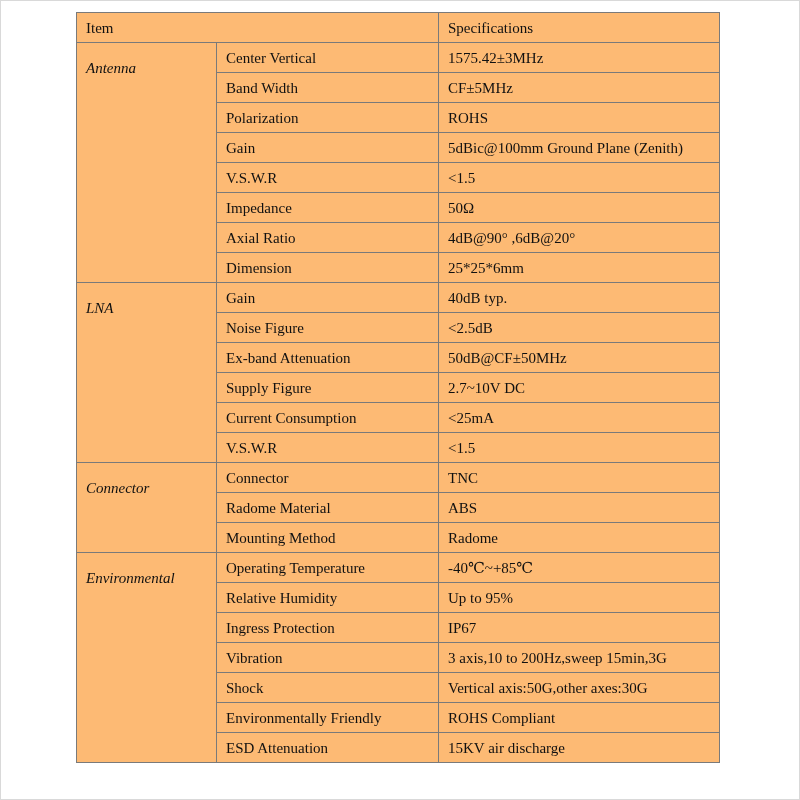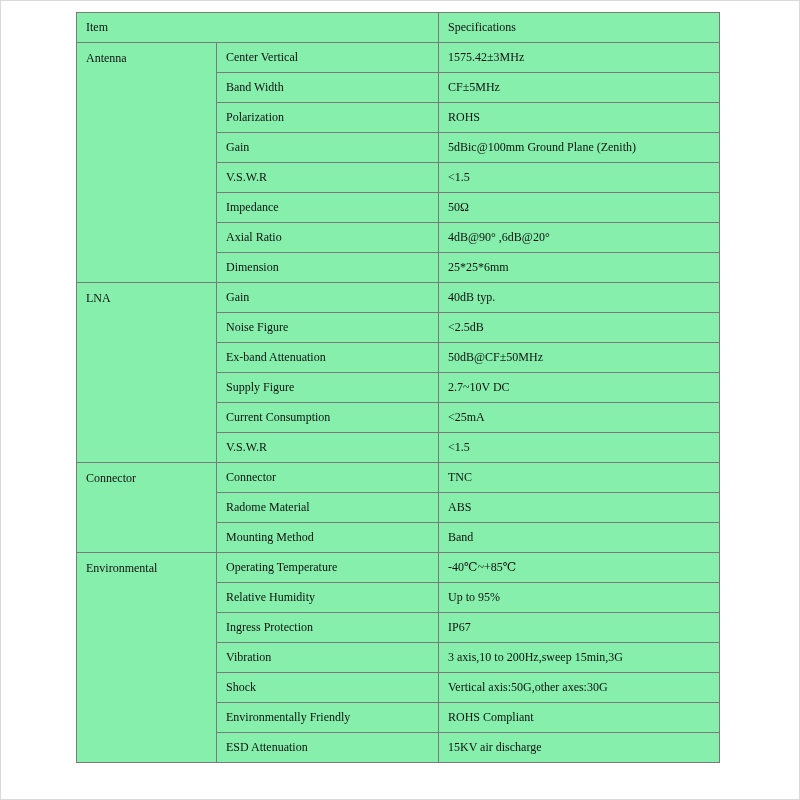--- a/index.html
+++ b/index.html
@@ -24,32 +24,33 @@
     left: 75px;
     top: 11px;
     width: 643px;
     border-collapse: collapse;
     table-layout: fixed;
   }
   table.spec td {
     border: 1px solid #7a7a7a;
     height: 30px;
     padding: 0 4px 0 9px;
-    font-size: 12px;
+    font-size: 15px;
     line-height: 1.2;
     color: #111111;
     box-sizing: border-box;
     vertical-align: middle;
     overflow: hidden;
     white-space: nowrap;
-    background: #86efac;
+    background: #fdba74;
   }
   table.spec td.group {
     vertical-align: top;
-    padding-top: 8px;
+    padding-top: 16px;
+    font-style: italic;
   }
   col.c-group { width: 140px; }
   col.c-item  { width: 222px; }
   col.c-spec  { width: 281px; }
 </style>
 </head>
 <body>
 
 <div class="page">
   <table class="spec">
@@ -125,21 +126,21 @@
           <td rowspan="3" class="group">Connector</td>
           <td>Connector</td>
           <td>TNC</td>
         </tr>
         <tr>
           <td>Radome Material</td>
           <td>ABS</td>
         </tr>
         <tr>
           <td>Mounting Method</td>
-          <td>Band</td>
+          <td>Radome</td>
         </tr>
         <tr>
           <td rowspan="7" class="group">Environmental</td>
           <td>Operating Temperature</td>
           <td>-40℃~+85℃</td>
         </tr>
         <tr>
           <td>Relative Humidity</td>
           <td>Up to 95%</td>
         </tr>

